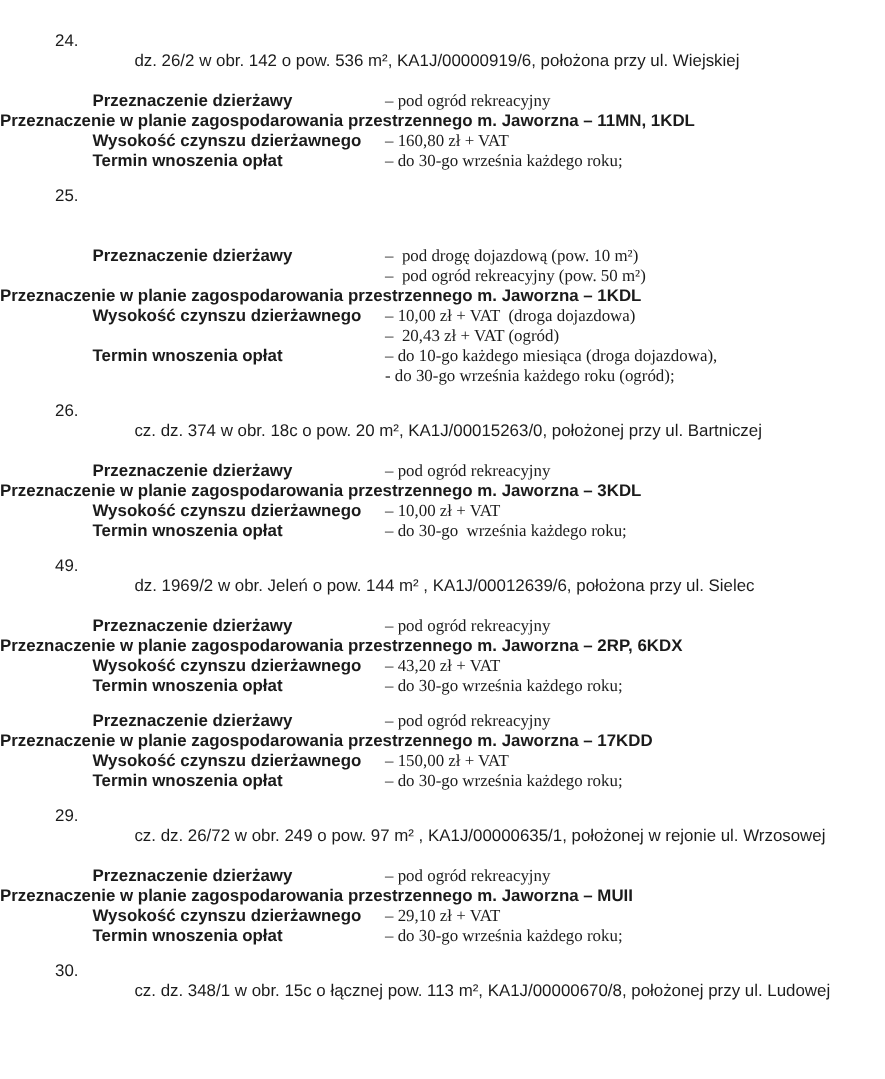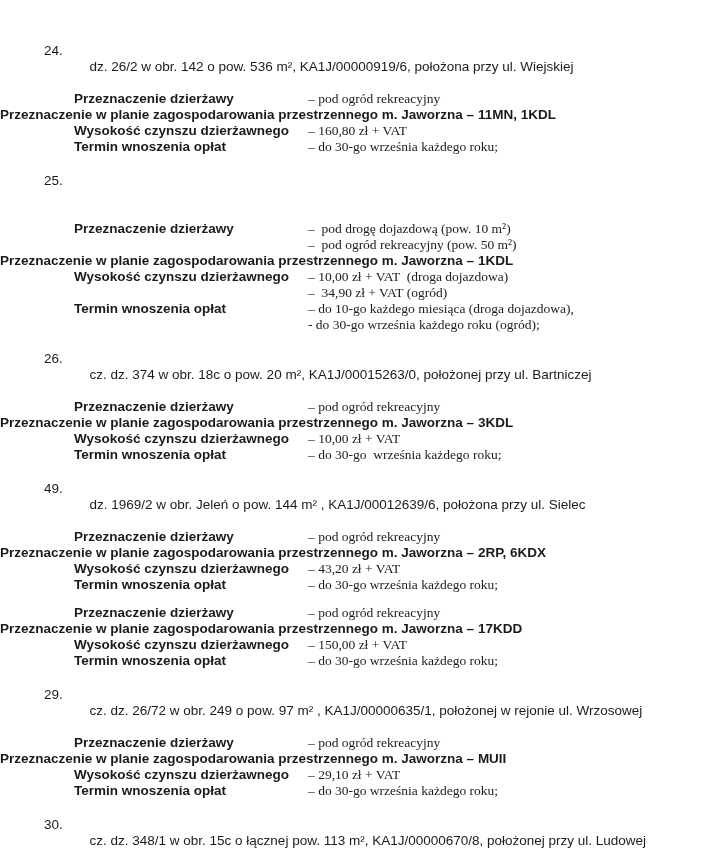--- a/index.html
+++ b/index.html
@@ -19,23 +19,22 @@
   }
   .page {
     padding-top: 25px;
     width: 708px;
   }
   .item {
     margin-bottom: 12px;
   }
   .header-line {
     position: relative;
-    padding-left: 67px;
+    padding-left: 85px;
     white-space: pre-wrap;
-    margin-top: 18px;
   }
   .num {
     position: absolute;
     left: 44px;
     top: 0;
   }
   .row {
     display: flex;
     margin-left: 74px;
   }
@@ -95,21 +94,21 @@
       <div class="values">
             <div class="value">–  pod drogę dojazdową (pow. 10 m²)</div>
             <div class="value">–  pod ogród rekreacyjny (pow. 50 m²)</div>
           </div>
     </div>
     <div class="plan-line">Przeznaczenie w planie zagospodarowania przestrzennego m. Jaworzna – 1KDL</div>
     <div class="row">
       <span class="label">Wysokość czynszu dzierżawnego</span>
       <div class="values">
             <div class="value">– 10,00 zł + VAT  (droga dojazdowa)</div>
-            <div class="value">–  34,90 zł + VAT (ogród)</div>
+            <div class="value">–  20,43 zł + VAT (ogród)</div>
           </div>
     </div>
     <div class="row">
       <span class="label">Termin wnoszenia opłat</span>
       <div class="values">
             <div class="value">– do 10-go każdego miesiąca (droga dojazdowa),</div>
             <div class="value">- do 30-go września każdego roku (ogród);</div>
           </div>
     </div>
   </div>

